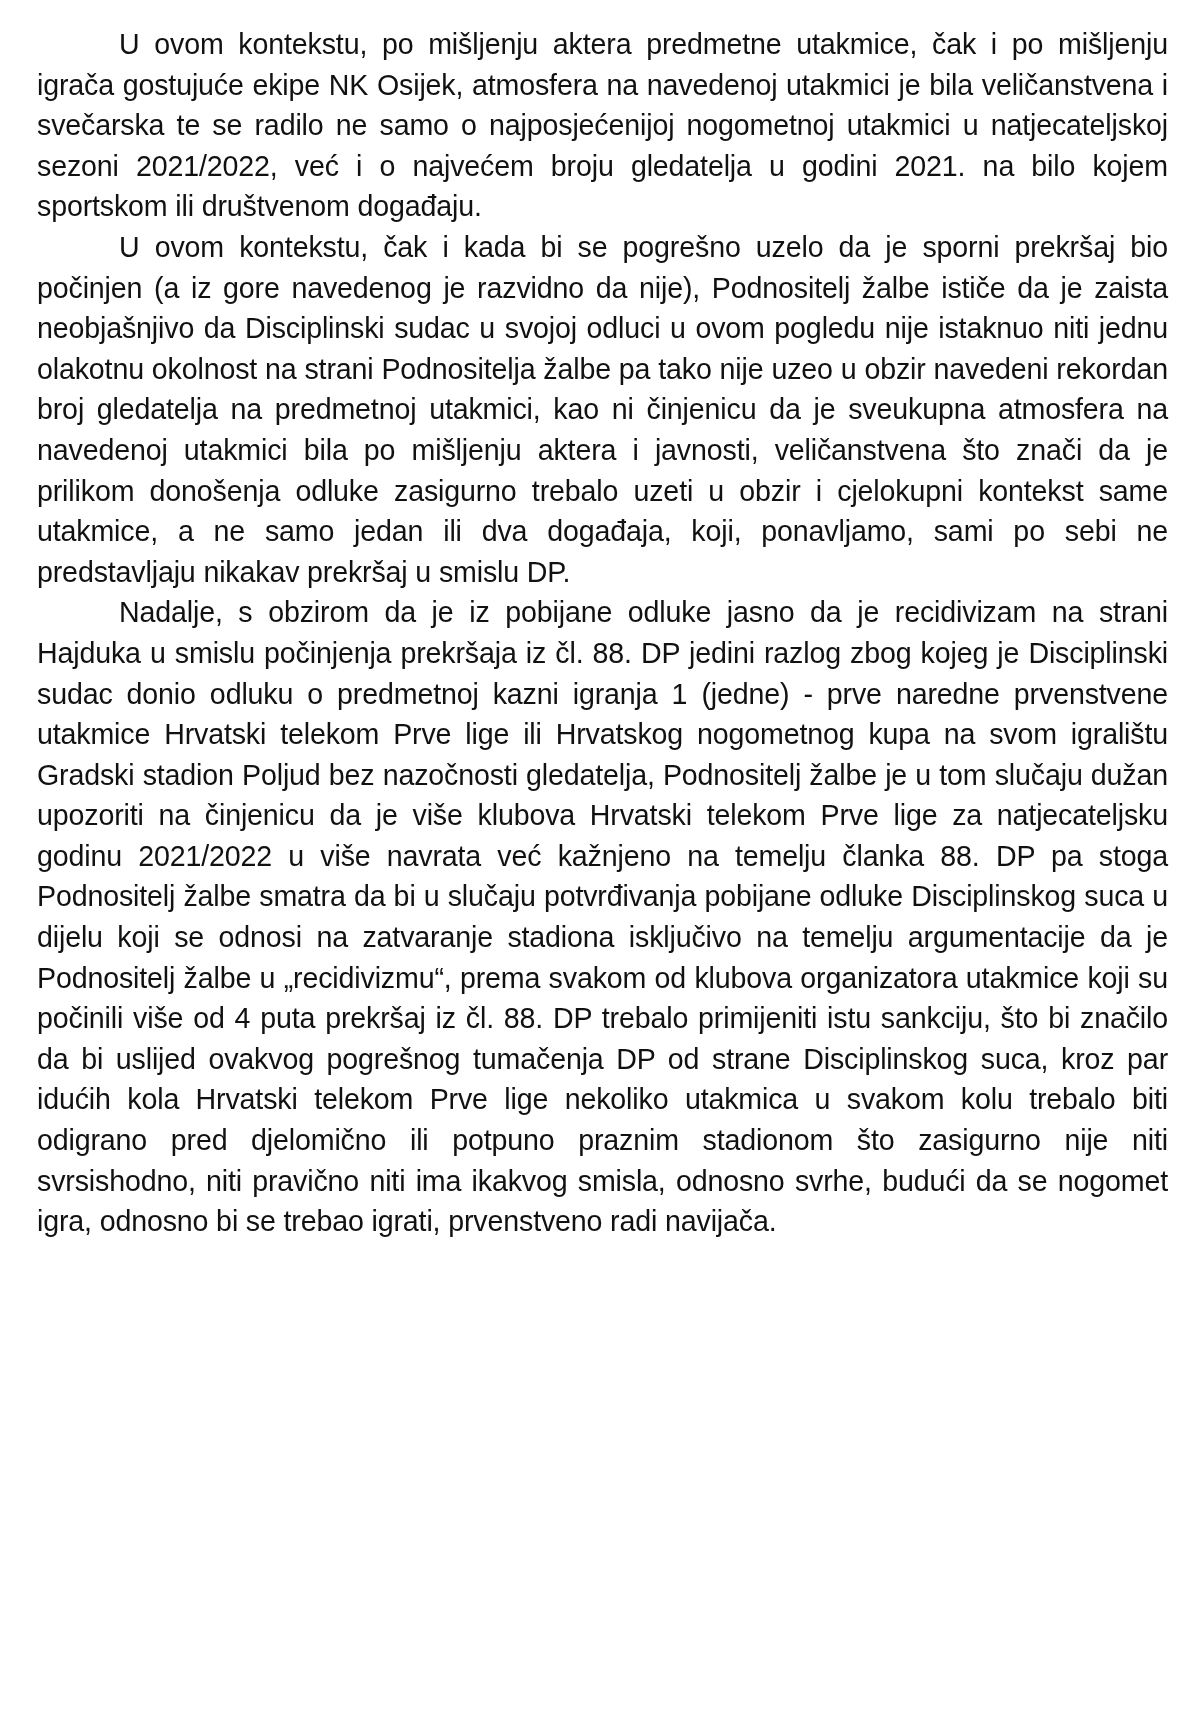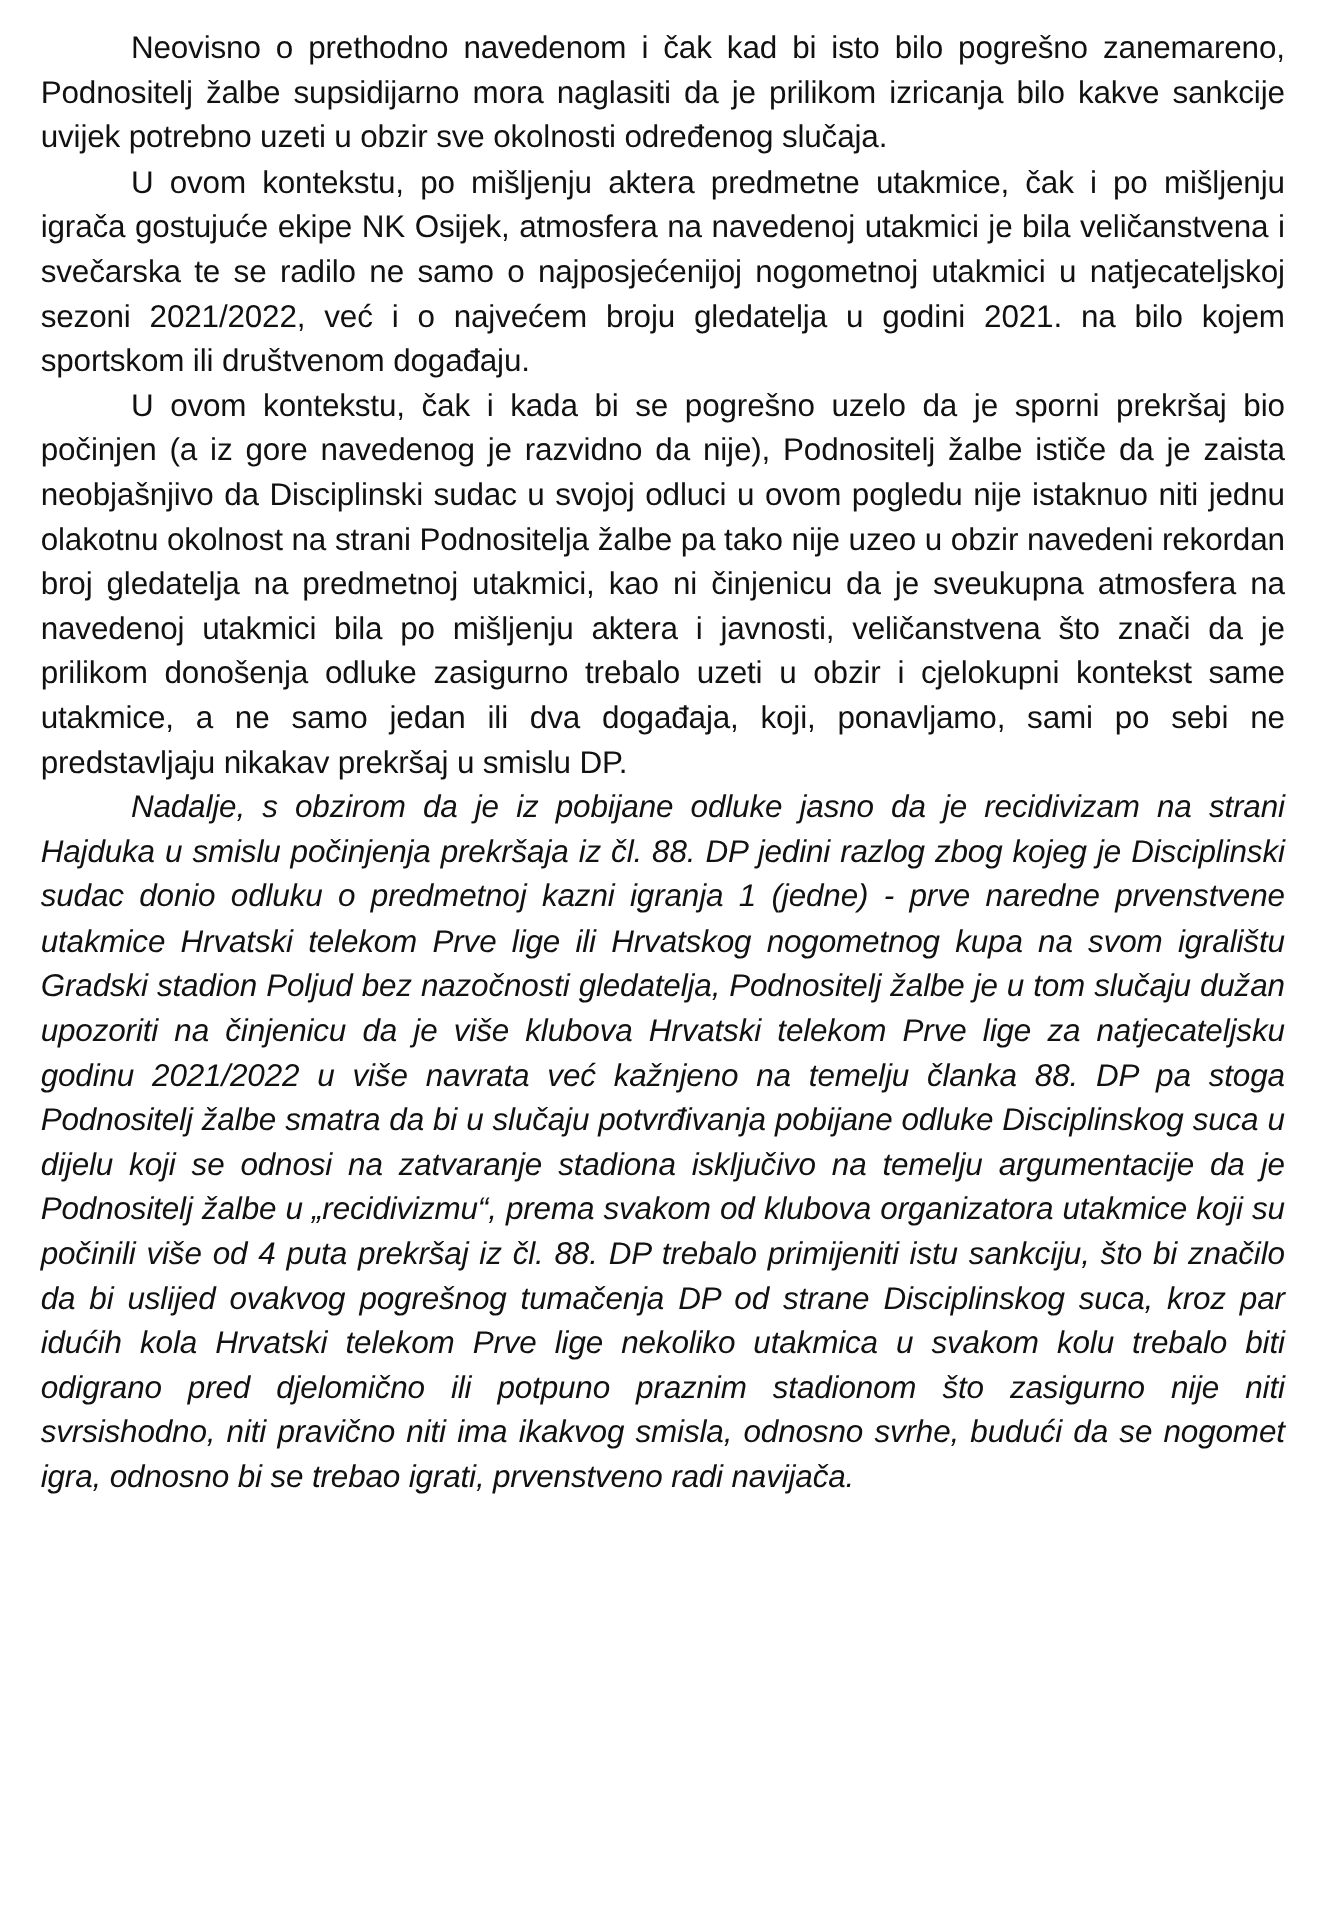--- a/index.html
+++ b/index.html
@@ -41,30 +41,28 @@
     line-height: 40.6px;
     letter-spacing: -0.15px;
     word-spacing: 0px;
     hyphens: none;
     -webkit-hyphens: none;
   }
 
   
   p.para:last-child {
     margin-bottom: 16px;
-    font-style: italic;
   }
 </style>
 </head>
 <body>
 
 <div class="page">
   <div class="doc-body">
 
-    <p class="para">Neovisno o prethodno navedenom i čak kad bi isto bilo pogrešno zanemareno, Podnositelj žalbe supsidijarno mora naglasiti da je prilikom izricanja bilo kakve sankcije uvijek potrebno uzeti u obzir sve okolnosti određenog slučaja.</p>
 
     <p class="para">U ovom kontekstu, po mišljenju aktera predmetne utakmice, čak i po mišljenju igrača gostujuće ekipe NK Osijek, atmosfera na navedenoj utakmici je bila veličanstvena i svečarska te se radilo ne samo o najposjećenijoj nogometnoj utakmici u natjecateljskoj sezoni 2021/2022, već i o najvećem broju gledatelja u godini 2021. na bilo kojem sportskom ili društvenom događaju.</p>
 
     <p class="para">U ovom kontekstu, čak i kada bi se pogrešno uzelo da je sporni prekršaj bio počinjen (a iz gore navedenog je razvidno da nije), Podnositelj žalbe ističe da je zaista neobjašnjivo da Disciplinski sudac u svojoj odluci u ovom pogledu nije istaknuo niti jednu olakotnu okolnost na strani Podnositelja žalbe pa tako nije uzeo u obzir navedeni rekordan broj gledatelja na predmetnoj utakmici, kao ni činjenicu da je sveukupna atmosfera na navedenoj utakmici bila po mišljenju aktera i javnosti, veličanstvena što znači da je prilikom donošenja odluke zasigurno trebalo uzeti u obzir i cjelokupni kontekst same utakmice, a ne samo jedan ili dva događaja, koji, ponavljamo, sami po sebi ne predstavljaju nikakav prekršaj u smislu DP.</p>
 
     <p class="para">Nadalje, s obzirom da je iz pobijane odluke jasno da je recidivizam na strani Hajduka u smislu počinjenja prekršaja iz čl. 88. DP jedini razlog zbog kojeg je Disciplinski sudac donio odluku o predmetnoj kazni igranja 1 (jedne) - prve naredne prvenstvene utakmice Hrvatski telekom Prve lige ili Hrvatskog nogometnog kupa na svom igralištu Gradski stadion Poljud bez nazočnosti gledatelja, Podnositelj žalbe je u tom slučaju dužan upozoriti na činjenicu da je više klubova Hrvatski telekom Prve lige za natjecateljsku godinu 2021/2022 u više navrata već kažnjeno na temelju članka 88. DP pa stoga Podnositelj žalbe smatra da bi u slučaju potvrđivanja pobijane odluke Disciplinskog suca u dijelu koji se odnosi na zatvaranje stadiona isključivo na temelju argumentacije da je Podnositelj žalbe u „recidivizmu“, prema svakom od klubova organizatora utakmice koji su počinili više od 4 puta prekršaj iz čl. 88. DP trebalo primijeniti istu sankciju, što bi značilo da bi uslijed ovakvog pogrešnog tumačenja DP od strane Disciplinskog suca, kroz par idućih kola Hrvatski telekom Prve lige nekoliko utakmica u svakom kolu trebalo biti odigrano pred djelomično ili potpuno praznim stadionom što zasigurno nije niti svrsishodno, niti pravično niti ima ikakvog smisla, odnosno svrhe, budući da se nogomet igra, odnosno bi se trebao igrati, prvenstveno radi navijača.</p>
 
   </div>
 </div>
 

